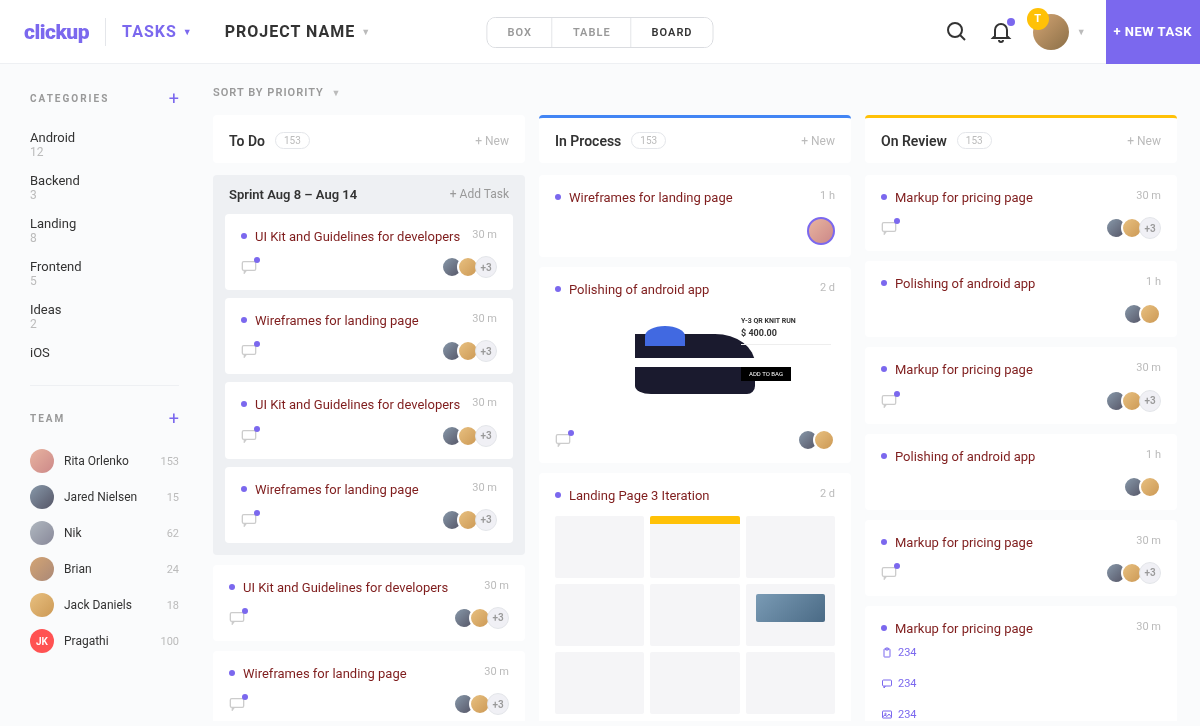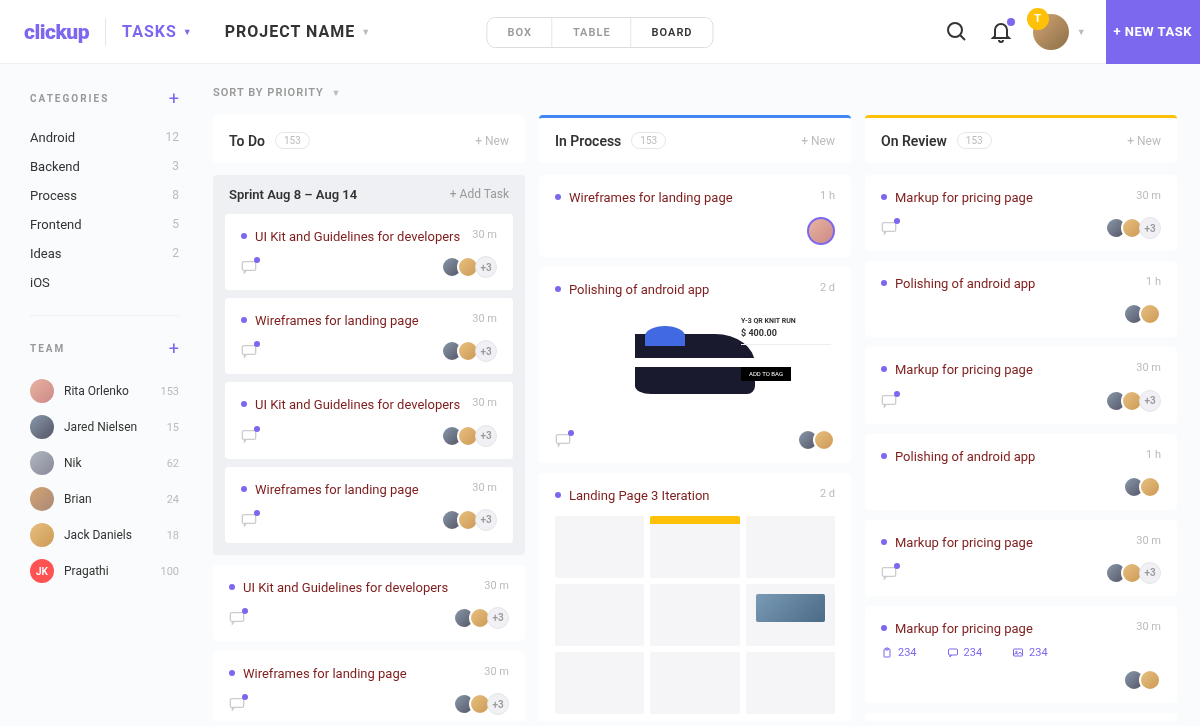--- a/index.html
+++ b/index.html
@@ -25,21 +25,21 @@
 
 
 .main { display:flex; height:calc(100% - 64px); }
 
 
 .side { width:195px; padding:24px 16px 0 30px; }
 .side-h { display:flex; justify-content:space-between; align-items:center; margin-bottom:14px; }
 .side-title { font-size:10px; font-weight:700; letter-spacing:2px; color:#999; }
 .plus-ic { color:#7b68ee; font-size:18px; font-weight:400; cursor:pointer; }
 .cat-list { list-style:none; }
-.cat-item { display:flex; justify-content:space-between; padding:7px 0; cursor:pointer; }
+.cat-item { display:flex; justify-content:flex-end; padding:7px 0; cursor:pointer;flex-direction:column; }
 .cat-name { color:#333; font-size:13px; }
 .cat-count { color:#bbb; font-size:12px; }
 .side-sep { height:1px; background:#eef0f3; margin:18px 0 22px; }
 .team-list { list-style:none; }
 .team-item { display:flex; align-items:center; gap:10px; padding:6px 0; cursor:pointer; }
 .team-av { width:24px; height:24px; border-radius:50%; flex-shrink:0; }
 .team-name { flex:1; font-size:12px; color:#333; }
 .team-count { color:#bbb; font-size:11px; }
 .av-initials { display:flex; align-items:center; justify-content:center; color:#fff; font-size:10px; font-weight:600; }
 
@@ -86,21 +86,21 @@
 .shoe-info { position:absolute; right:8px; top:8px; font-size:7px; color:#333; line-height:1.3; text-align:left; width:90px; }
 .shoe-price { font-weight:700; font-size:9px; margin:2px 0 4px; }
 .shoe-btn { background:#000; color:#fff; padding:3px 8px; font-size:6px; display:inline-block; margin-top:4px; }
 
 .preview-grid { display:grid; grid-template-columns:repeat(3,1fr); gap:6px; margin:10px 0 8px; }
 .pv-cell { height:62px; background:#f5f5f7; border-radius:2px; font-size:5px; padding:4px; overflow:hidden; position:relative; }
 .pv-cell.yellow-bar::before { content:''; position:absolute; top:0; left:0; right:0; height:8px; background:#ffc107; }
 .pv-cell.has-img::after { content:''; position:absolute; top:10px; left:10px; right:10px; height:28px; background:linear-gradient(135deg,#7a9bb5,#4a6a85); border-radius:2px; }
 
 
-.meta-row { display:flex; gap:30px; margin:8px 0 0; }
+.meta-row { display:flex; gap:18px; margin:8px 0 0;flex-direction:column; }
 .meta-item { display:flex; align-items:center; gap:5px; font-size:11px; color:#7b68ee; }
 .meta-item svg { width:12px; height:12px; }
 </style>
 </head>
 <body>
 
 <div class="hdr">
   <span class="logo">clickup</span>
   <span class="divider"></span>
   <span class="tasks-lbl">
@@ -149,21 +149,21 @@
     <ul class="cat-list" id="cat-list">
         <li class="cat-item">
           <span class="cat-name">Android</span>
           <span class="cat-count">12</span>
         </li>
         <li class="cat-item">
           <span class="cat-name">Backend</span>
           <span class="cat-count">3</span>
         </li>
         <li class="cat-item">
-          <span class="cat-name">Process</span>
+          <span class="cat-name">Landing</span>
           <span class="cat-count">8</span>
         </li>
         <li class="cat-item">
           <span class="cat-name">Frontend</span>
           <span class="cat-count">5</span>
         </li>
         <li class="cat-item">
           <span class="cat-name">Ideas</span>
           <span class="cat-count">2</span>
         </li>

